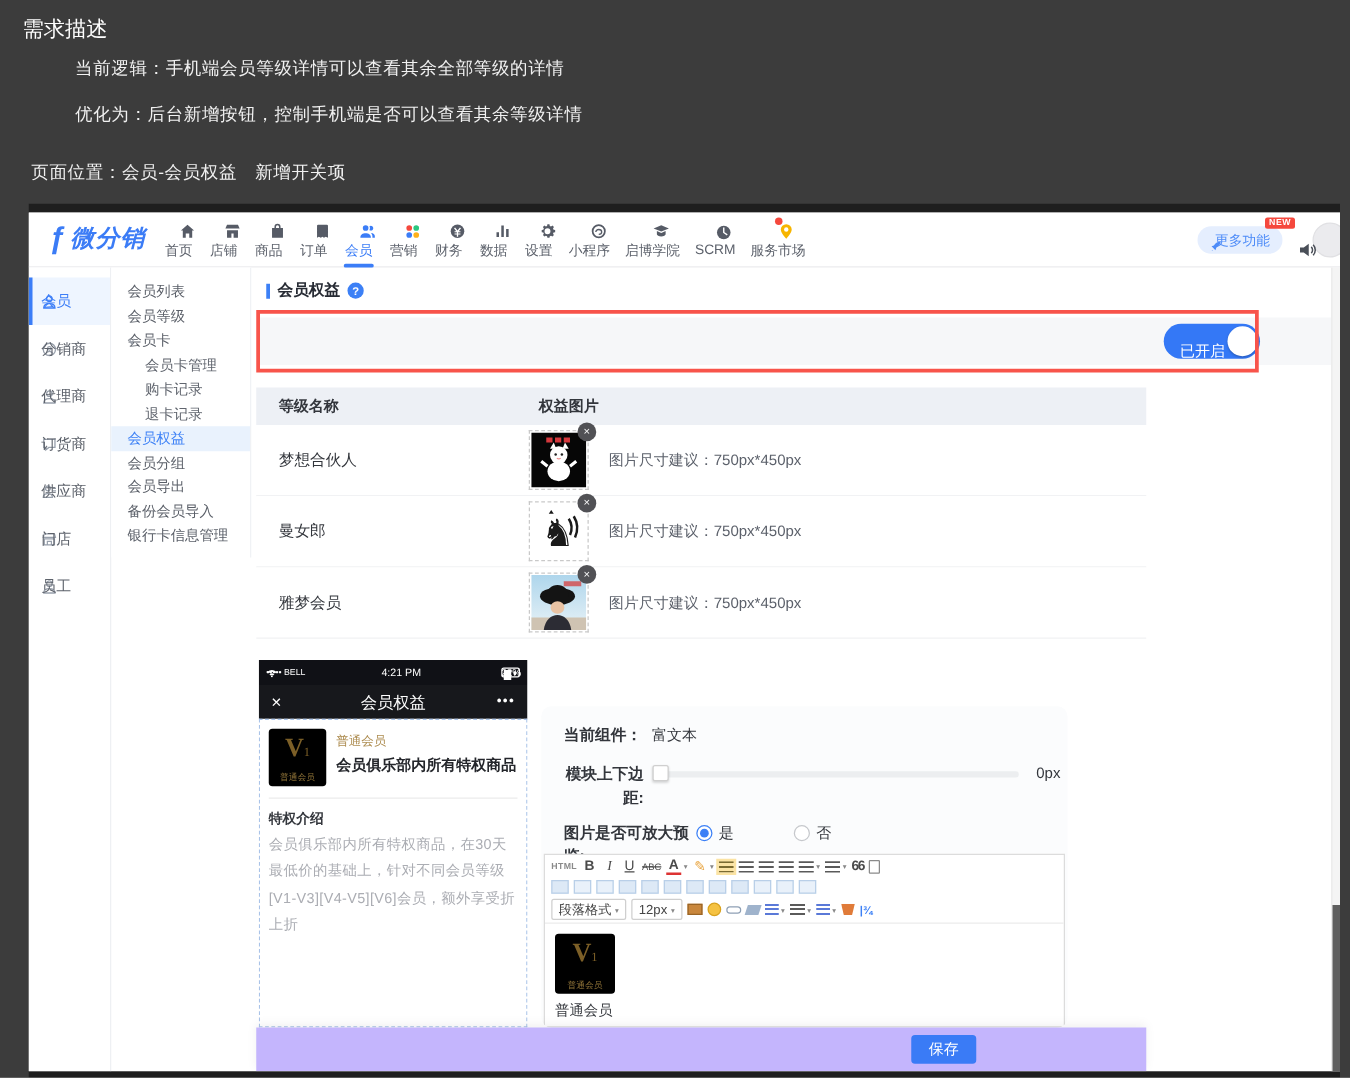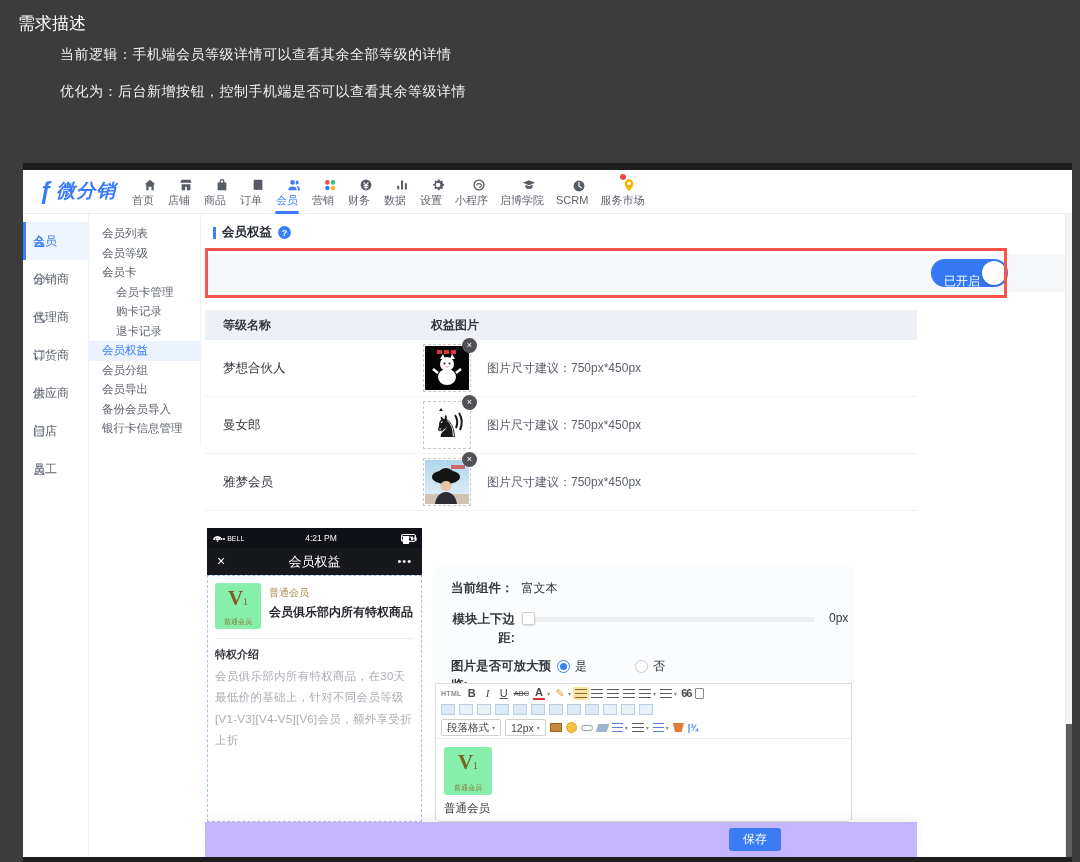--- a/index.html
+++ b/index.html
@@ -93,21 +93,21 @@
   .p-batt{position:absolute;right:6px;display:flex;align-items:center;gap:3px;font-size:8px}
   .batt-ic{position:static;width:15px;height:8px;border:1px solid #fff;border-radius:2px;padding:1px;display:block}
   .batt-ic i{display:block;width:40%;height:100%;background:#fff}
   .batt-ic::after{content:"";position:absolute;right:2px;top:50%;margin-top:-1.5px;width:2px;height:3px;background:#fff;border-radius:0 1px 1px 0;right:3px}
   .p-nav{left:0;top:20px;width:215px;height:27px;background:#17181c;color:#fff}
   .p-close{left:10px;top:0;line-height:27px;font-size:14px}
   .p-title{left:0;top:0;width:215px;text-align:center;line-height:27px;font-size:13px}
   .p-more{right:10px;top:0;line-height:27px;font-size:11px;letter-spacing:1px}
   .p-body{left:0;top:47px;width:215px;height:247px;border:1px dashed #a9c3e8;padding:7px}
   .p-card{position:static;display:flex;gap:8px;padding-bottom:9px;border-bottom:1px solid #ececec}
-  .vbadge{position:relative;width:46px;height:46px;background:#86efac;border-radius:3px;flex:none;text-align:center}
+  .vbadge{position:relative;width:46px;height:46px;background:#000000;border-radius:3px;flex:none;text-align:center}
   .vbadge .vv{position:static;font-family:"Liberation Serif",serif;font-weight:bold;font-size:21px;color:#7c5f27;line-height:30px}
   .vbadge .vs{position:static;font-family:"Liberation Serif",serif;font-size:10px;color:#7c5f27}
   .vbadge .vc{position:absolute;left:0;bottom:2px;width:100%;text-align:center;font-size:7px;color:#8d7137}
   .p-card-txt{position:static}
   .p-level{position:static;display:block;font-size:10px;color:#ad8c50;margin-top:3px}
   .p-ctitle{position:static;display:block;font-size:12px;font-weight:bold;color:#24262b;margin-top:4px;white-space:nowrap}
   .p-intro-t{position:static;display:block;font-size:11px;font-weight:bold;color:#34373d;margin-top:8px}
   .p-intro{position:static;display:block;font-size:11.5px;color:#abadb3;line-height:1.85;margin-top:4px;letter-spacing:.3px}
 
   
@@ -175,20 +175,21 @@
   .scroll-thumb{position:absolute;left:0;top:510px;width:7px;height:133px;background:#5f5f5f}
 </style>
 </head>
 <body>
 
 <div class="canvas">
 
   <div class="doc-title">需求描述</div>
   <div class="doc-line doc-l1">当前逻辑：手机端会员等级详情可以查看其余全部等级的详情</div>
   <div class="doc-line doc-l2">优化为：后台新增按钮，控制手机端是否可以查看其余等级详情</div>
+  <div class="doc-line doc-loc">页面位置：会员-会员权益　新增开关项</div>
 
   <div class="winbar"></div>
   <div class="botbar"></div>
 
   <div class="shot">
 
     <div class="hd">
       <div class="logo">
         <span class="logo-mark">ƒ</span>
         <span class="logo-text">微分销</span>
@@ -303,20 +304,38 @@
             <svg width="14" height="14" viewBox="0 0 16 16">
                 <path d="M8 1.5a5 5 0 015 5c0 3.4-5 8.5-5 8.5S3 9.9 3 6.5a5 5 0 015-5z" fill="#f7b500"></path>
                 <circle cx="8" cy="6.4" r="2" fill="#fff"></circle>
               </svg>
             <span class="nav-badge-dot"></span>
           </span>
           <span class="nlabel">服务市场</span>
         </div>
       </div>
 
+      <div class="hd-right">
+        <div class="more-pill">
+          <span>
+              <svg width="10" height="10" viewBox="0 0 16 16">
+                <path d="M14 2c-4 0-7 2-9 5l-3 1 2.5 2.5L7 13l1-3c3-2 5-5 6-8zM3.5 12.5L2 14l1.5-.5z" fill="#4d8bf8"></path>
+              </svg>
+            </span>
+          <span>更多功能</span>
+          <span class="new-badge">NEW</span>
+        </div>
+        <span class="spk">
+            <svg width="16" height="16" viewBox="0 0 16 16">
+              <path d="M2 6h3l4-3v10l-4-3H2z" fill="#4a4f58"></path>
+              <path d="M11 5.5a3.5 3.5 0 010 5M12.5 3.8a6 6 0 010 8.4" fill="none" stroke="#4a4f58" stroke-width="1.2"></path>
+            </svg>
+          </span>
+        <span class="avatar"></span>
+      </div>
     </div>
 
     <div class="col1">
       <div class="s1-item active">
         <svg width="13" height="13" viewBox="0 0 16 16">
             <path d="M8 7.5a2.7 2.7 0 110-5.4 2.7 2.7 0 010 5.4zM2.5 14c0-2.7 2.4-4.3 5.5-4.3s5.5 1.6 5.5 4.3z" fill="none" stroke="#3b7df7" stroke-width="1.3"></path>
           </svg>
         <span>会员</span>
       </div>
       <div class="s1-item">

